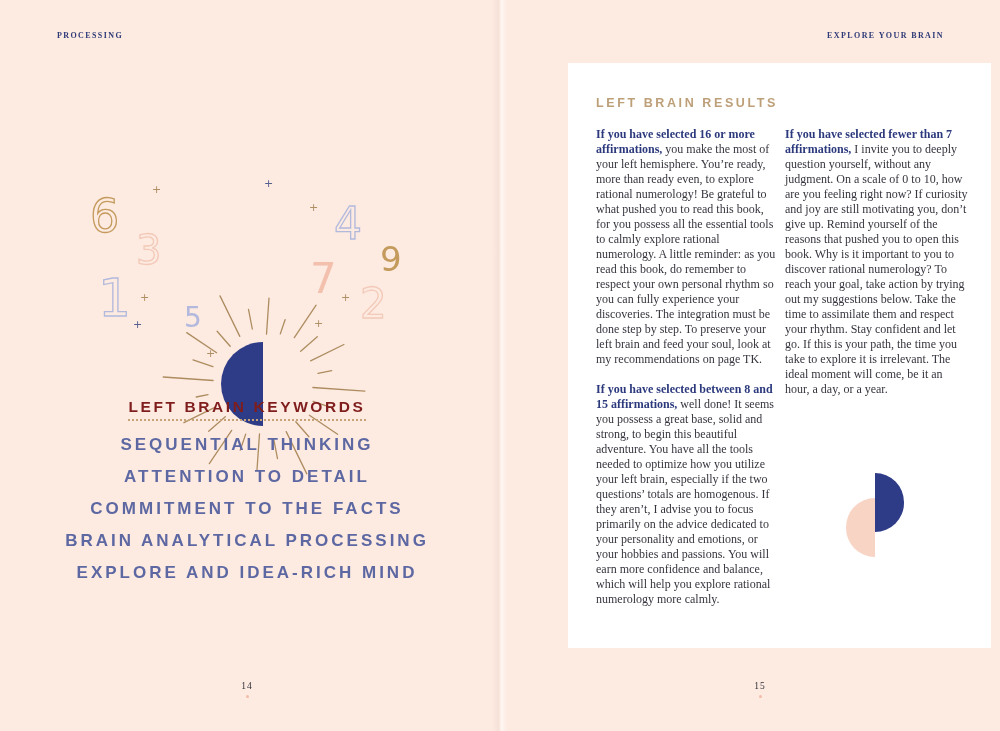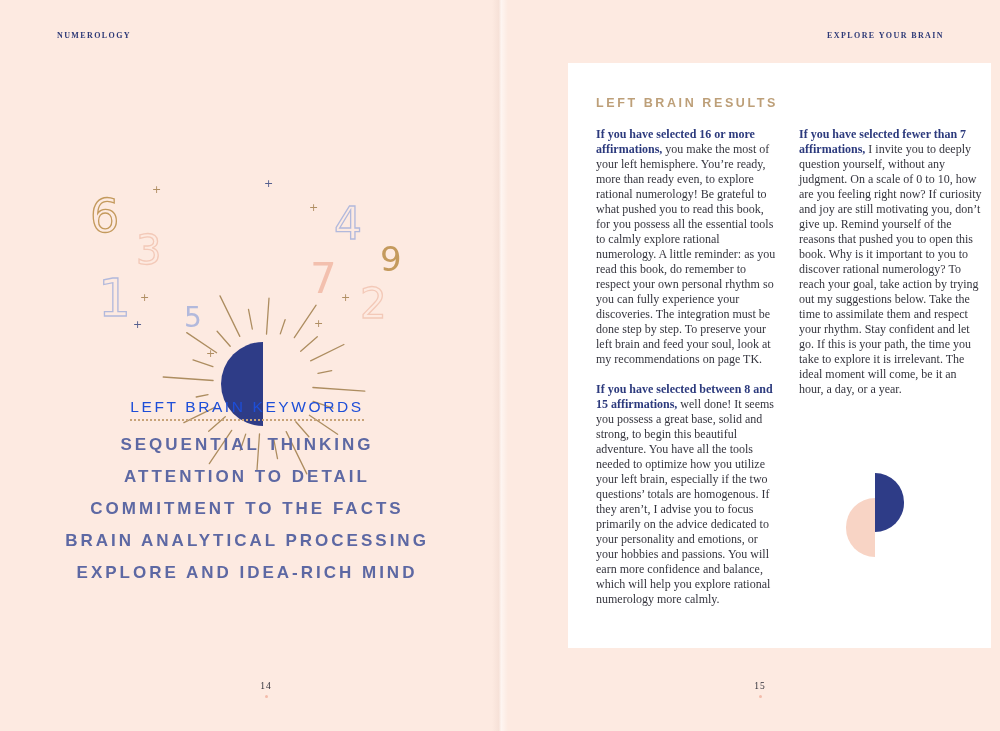--- a/index.html
+++ b/index.html
@@ -47,55 +47,55 @@
   .s0{left:152px;top:64px;} .s1{left:264px;top:58px;} .s2{left:309px;top:82px;}
   .s3{left:140px;top:172px;} .s4{left:133px;top:199px;} .s5{left:206px;top:228px;}
   .s6{left:314px;top:198px;} .s7{left:341px;top:172px;}
 
   .keywords{
     position:absolute;left:0;top:398px;width:494px;text-align:center;
     font-family:"Liberation Sans", sans-serif;
   }
   .kw-title{
     display:inline-block;
-    font-size:15.5px;letter-spacing:2.6px;color:#1d4ed8;font-weight:400;
+    font-size:15.5px;letter-spacing:2.6px;color:#7f1d1d;font-weight:700;
     padding-bottom:3px;border-bottom:2px dotted #c7a379;
   }
   .kw-item{
     margin-top:0;height:32px;line-height:32px;
     font-size:17px;letter-spacing:3px;color:#5d68a3;font-weight:600;
   }
   .kw-list{margin-top:8px;}
 
   
   .pagenum{
     position:absolute;top:681px;width:60px;text-align:center;
     font-family:"Liberation Serif", serif;font-size:9.5px;color:#2f2f38;letter-spacing:1px;
   }
   .pagenum .dot{
     display:block;margin:4px auto 0;width:3px;height:3px;border-radius:50%;
     background:#f3bcab;
   }
-  .pagenum.pn-left{left:236px;}
+  .pagenum.pn-left{left:217px;}
   .pagenum.pn-right{left:730px;}
 
   
   .card{
     position:absolute;left:540px;top:63px;width:423px;height:585px;
     background:#ffffff;
     margin-left:28px;
   }
   .card-heading{
     position:absolute;left:28px;top:33px;
     font-family:"Liberation Sans", sans-serif;font-weight:600;
     font-size:12.5px;letter-spacing:2.6px;color:#bd9f78;
   }
   .cols{
     position:absolute;left:28px;top:64px;right:17px;
-    display:flex;gap:20px;
+    display:flex;gap:6px;
   }
   .col{width:183px;flex:0 0 183px;}
   .col p{
     margin:0 0 15px 0;
     font-family:"Liberation Serif", serif;font-size:12px;line-height:15px;
     color:#35353e;text-align:left;
   }
   .lead{font-weight:bold;color:#2c3a7d;}
   .deco{position:absolute;}
   .deco-navy{
@@ -105,21 +105,21 @@
   .deco-pink{
     left:278px;top:435px;width:29px;height:59px;
     background:#f8d4c5;border-radius:30px 0 0 30px;
   }
 </style>
 </head>
 <body>
 
 <div class="spread">
 
-  <div class="runhead left">NUMEROLOGY</div>
+  <div class="runhead left">PROCESSING</div>
   <div class="runhead right">EXPLORE YOUR BRAIN</div>
 
   <div class="left-page">
 
     <div class="illustration">
       <svg class="sun-svg" id="sun-svg" viewBox="0 0 220 220">
         <g id="rays">
             <line x1="159.9" y1="113.5" x2="211.8" y2="117.1" stroke="#ad8d60" stroke-width="1.3" stroke-linecap="round"></line>
             <line x1="160.1" y1="127.3" x2="180.0" y2="134.1" stroke="#ad8d60" stroke-width="1.3" stroke-linecap="round"></line>
             <line x1="156.4" y1="141.3" x2="184.6" y2="160.3" stroke="#ad8d60" stroke-width="1.3" stroke-linecap="round"></line>

